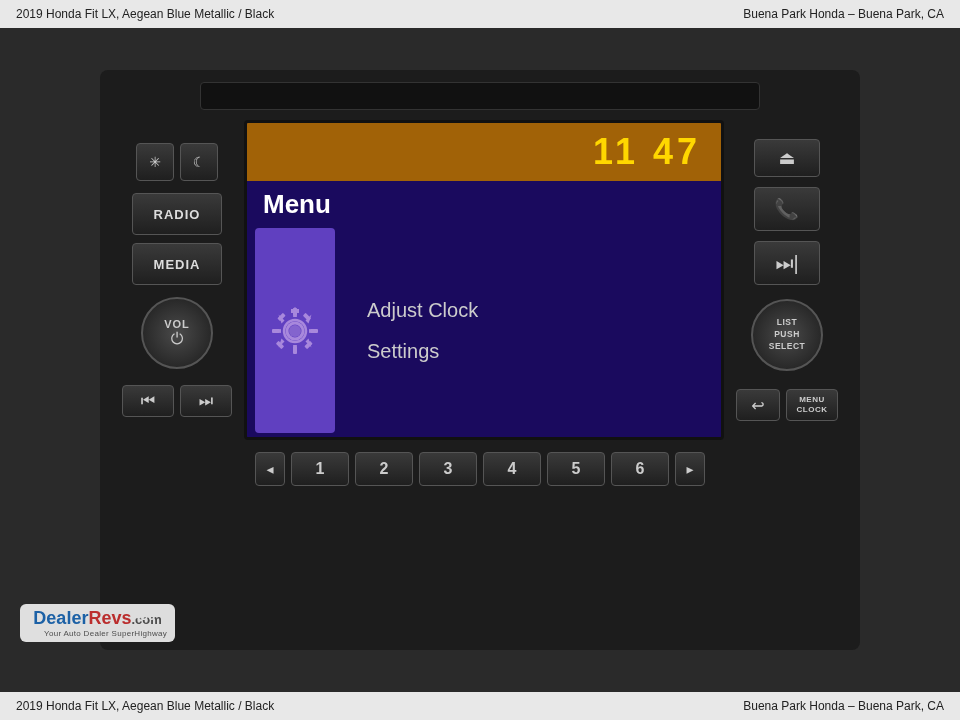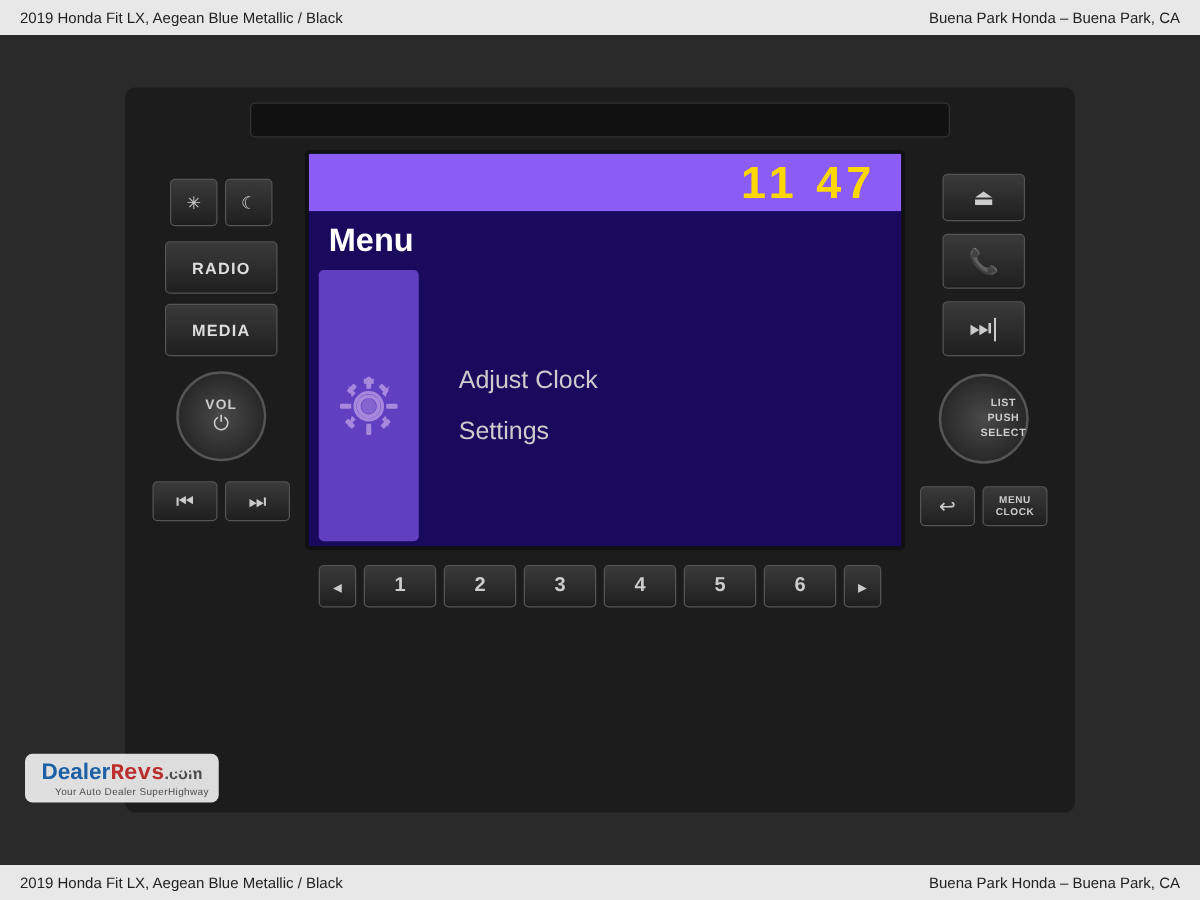--- a/index.html
+++ b/index.html
@@ -189,22 +189,22 @@
       border-radius: 4px;
       display: flex;
       flex-direction: column;
       overflow: hidden;
       position: relative;
     }
 
     
     .screen-time-bar {
       width: 100%;
-      height: 46px;
-      background: #8b5cf6;
+      height: 58px;
+      background: #a16207;
       display: flex;
       align-items: center;
       justify-content: flex-end;
       padding-right: 20px;
     }
 
     .time-display {
       font-size: 36px;
       font-weight: bold;
       color: #ffd700;
@@ -309,21 +309,21 @@
       font-size: 20px;
     }
 
     .list-select-btn {
       width: 72px;
       height: 72px;
       background: radial-gradient(circle, #4a4a4a, #1a1a1a);
       border: 2px solid #555;
       border-radius: 50%;
       display: flex;
-      align-items: flex-end;
+      align-items: center;
       justify-content: center;
       cursor: pointer;
       flex-direction: column;
       margin-top: 4px;
     }
 
     .list-select-label {
       font-size: 8.5px;
       color: #ccc;
       text-align: center;
@@ -427,21 +427,21 @@
       align-items: center;
     }
 
     .watermark-main {
       font-size: 18px;
       font-weight: bold;
       color: #333;
     }
 
     .watermark-main span.dealer { color: #1a6bbc; }
-    .watermark-main span.revs { color: #d63030; font-family: Liberation Mono, monospace; }
+    .watermark-main span.revs { color: #d63030; }
     .watermark-main span.com { color: #555; font-size: 13px; }
 
     .watermark-sub {
       font-size: 8px;
       color: #555;
       text-align: center;
       letter-spacing: 0.3px;
       margin-left: 16px;
     }
 

